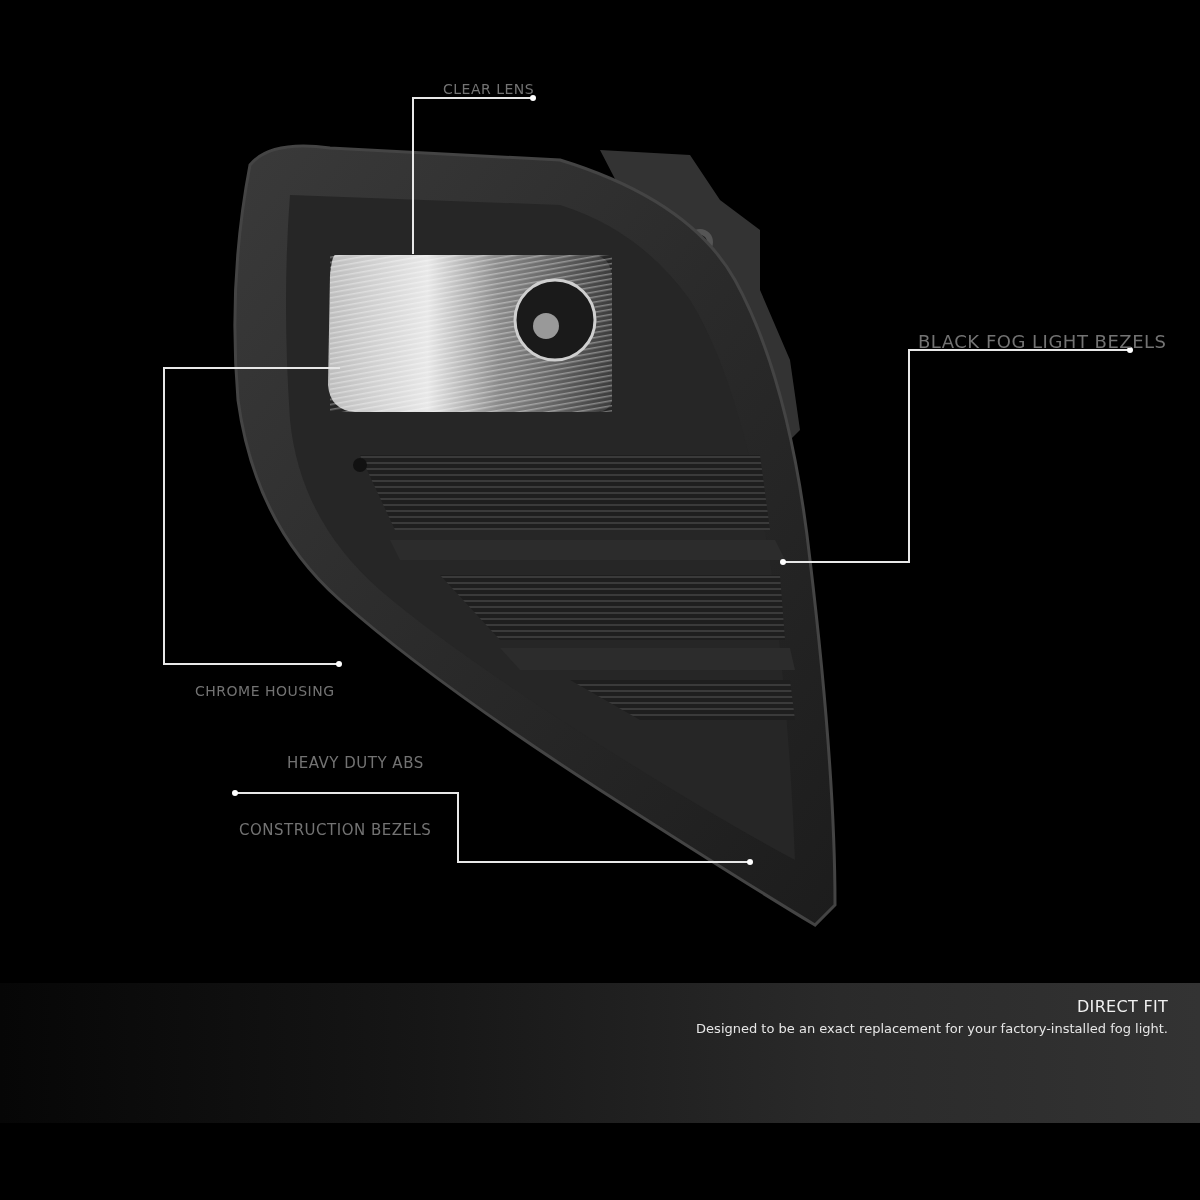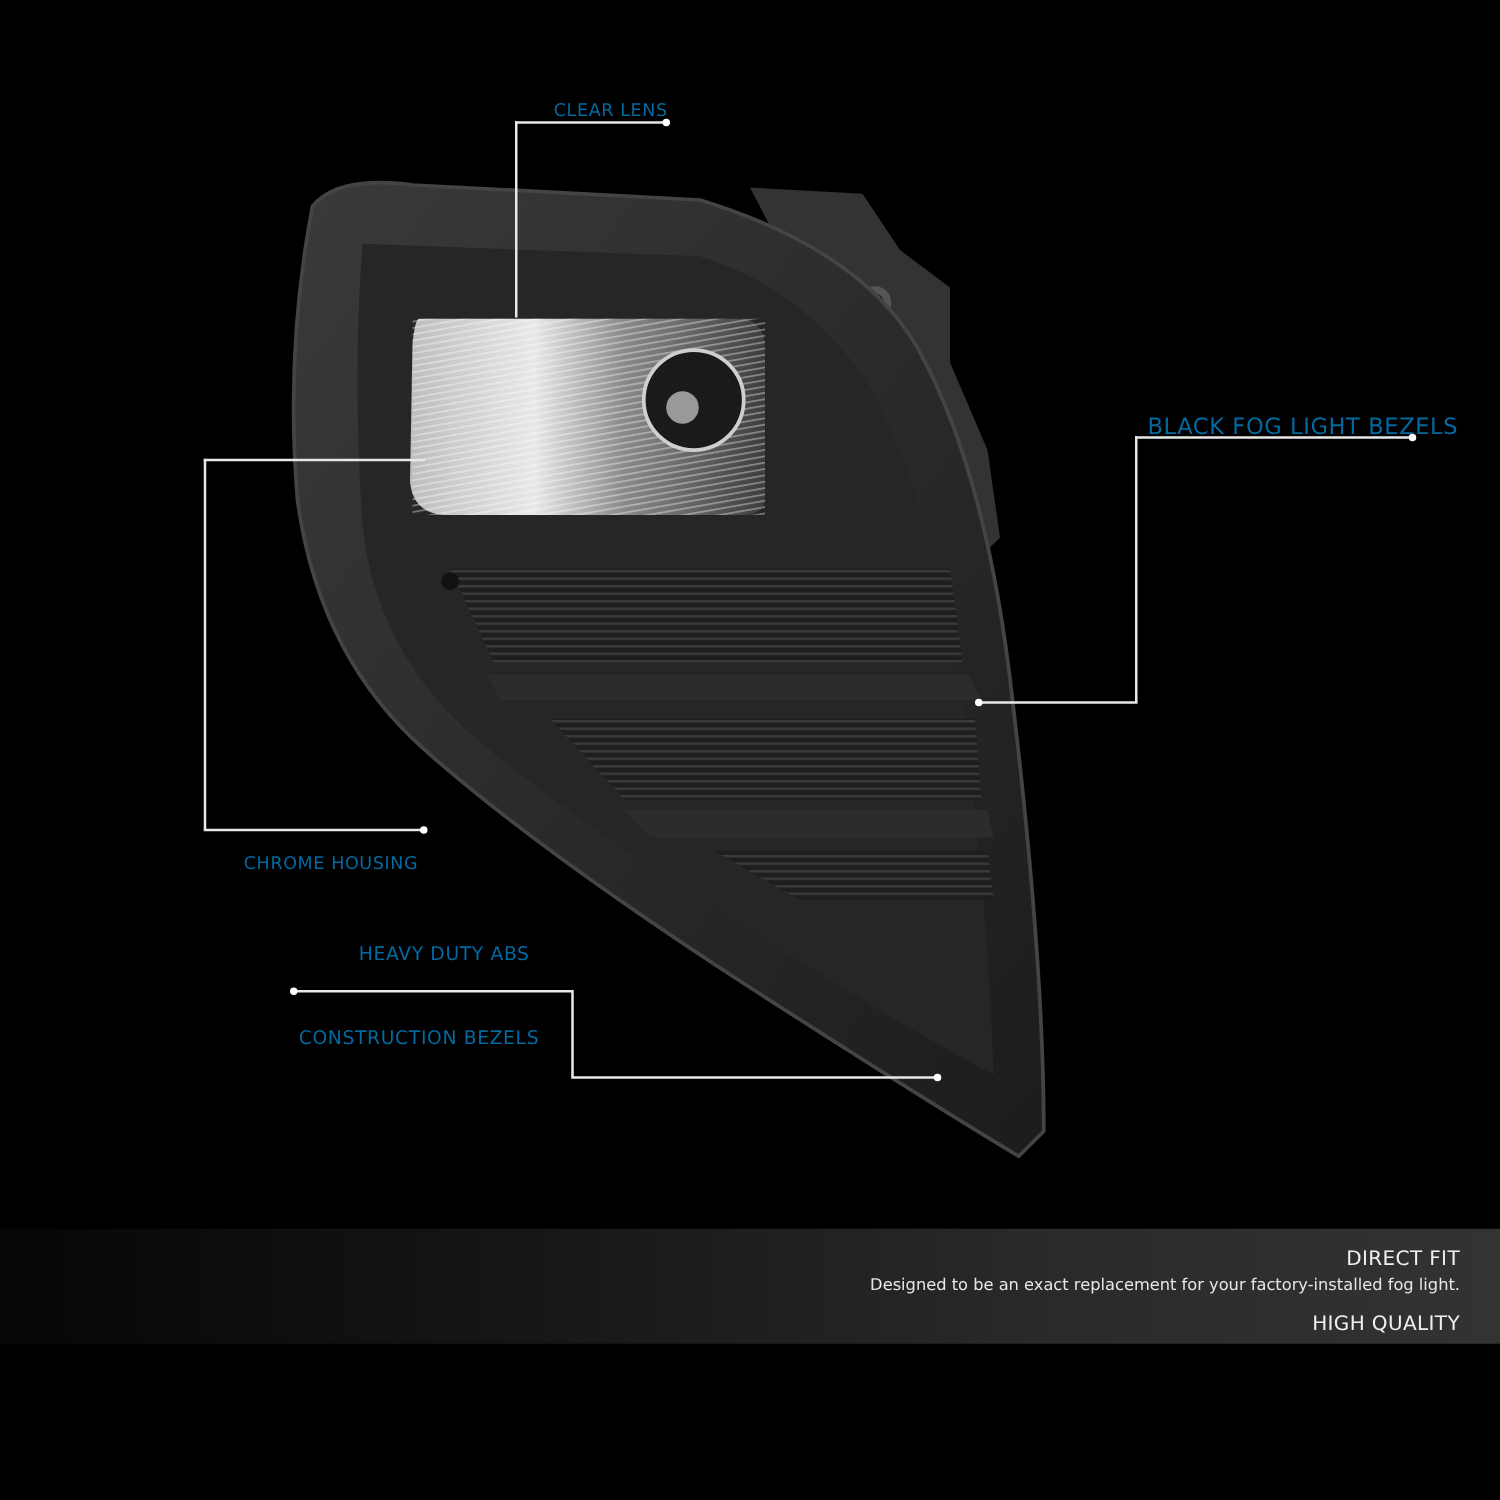--- a/index.html
+++ b/index.html
@@ -1,24 +1,24 @@
 <!DOCTYPE html>
 <html><head>
 <meta charset="utf-8">
 <style>
   html, body { margin:0; padding:0; }
   body { width:1200px; height:1200px; background:#000; position:relative; overflow:hidden;
          font-family:"DejaVu Sans", sans-serif; color:#fff; }
   .stage { position:absolute; left:0; top:0; width:1200px; height:1200px; }
   .product { position:absolute; left:0; top:0; width:1200px; height:980px; }
-  .callout-label { position:absolute; font-size:14px; letter-spacing:0.5px; color:#0369a1; white-space:nowrap; line-height:1; }
+  .callout-label { position:absolute; font-size:14px; letter-spacing:0.5px; color:#737373; white-space:nowrap; line-height:1; }
   .callout-label.two { line-height:20px; font-size:15px; }
   .line { position:absolute; background:#e8e8e8; }
   .dot { position:absolute; width:6px; height:6px; border-radius:50%; background:#fff; }
-  .banner { position:absolute; left:0; top:983px; width:1200px; height:92px;
+  .banner { position:absolute; left:0; top:983px; width:1200px; height:140px;
             background:linear-gradient(90deg,#060606 0%,#161616 35%,#2a2a2a 70%,#333 100%); }
   .feat { position:absolute; right:32px; text-align:right; }
   .feat-title { font-size:16px; color:#f0f0f0; letter-spacing:0.3px; }
   .feat-desc { font-size:13px; color:#e6e6e6; margin-top:5px; }
 </style>
 </head>
 <body>
 
 <div class="stage">
 
@@ -90,16 +90,15 @@
   <div class="line" style="left:457px;top:861px;width:293px;height:2px;"></div>
   <div class="dot" style="left:232px;top:790px;"></div>
   <div class="dot" style="left:747px;top:859px;"></div>
 
   <div class="banner">
     <div class="feat" style="top:14px;">
       <div class="feat-title">DIRECT FIT</div>
       <div class="feat-desc">Designed to be an exact replacement for your factory-installed fog light.</div>
     </div>
     <div class="feat" style="top:66px;">
-      <div class="feat-title">HIGH QUALITY</div>
     </div>
   </div>
 </div>
 
 </body></html>

